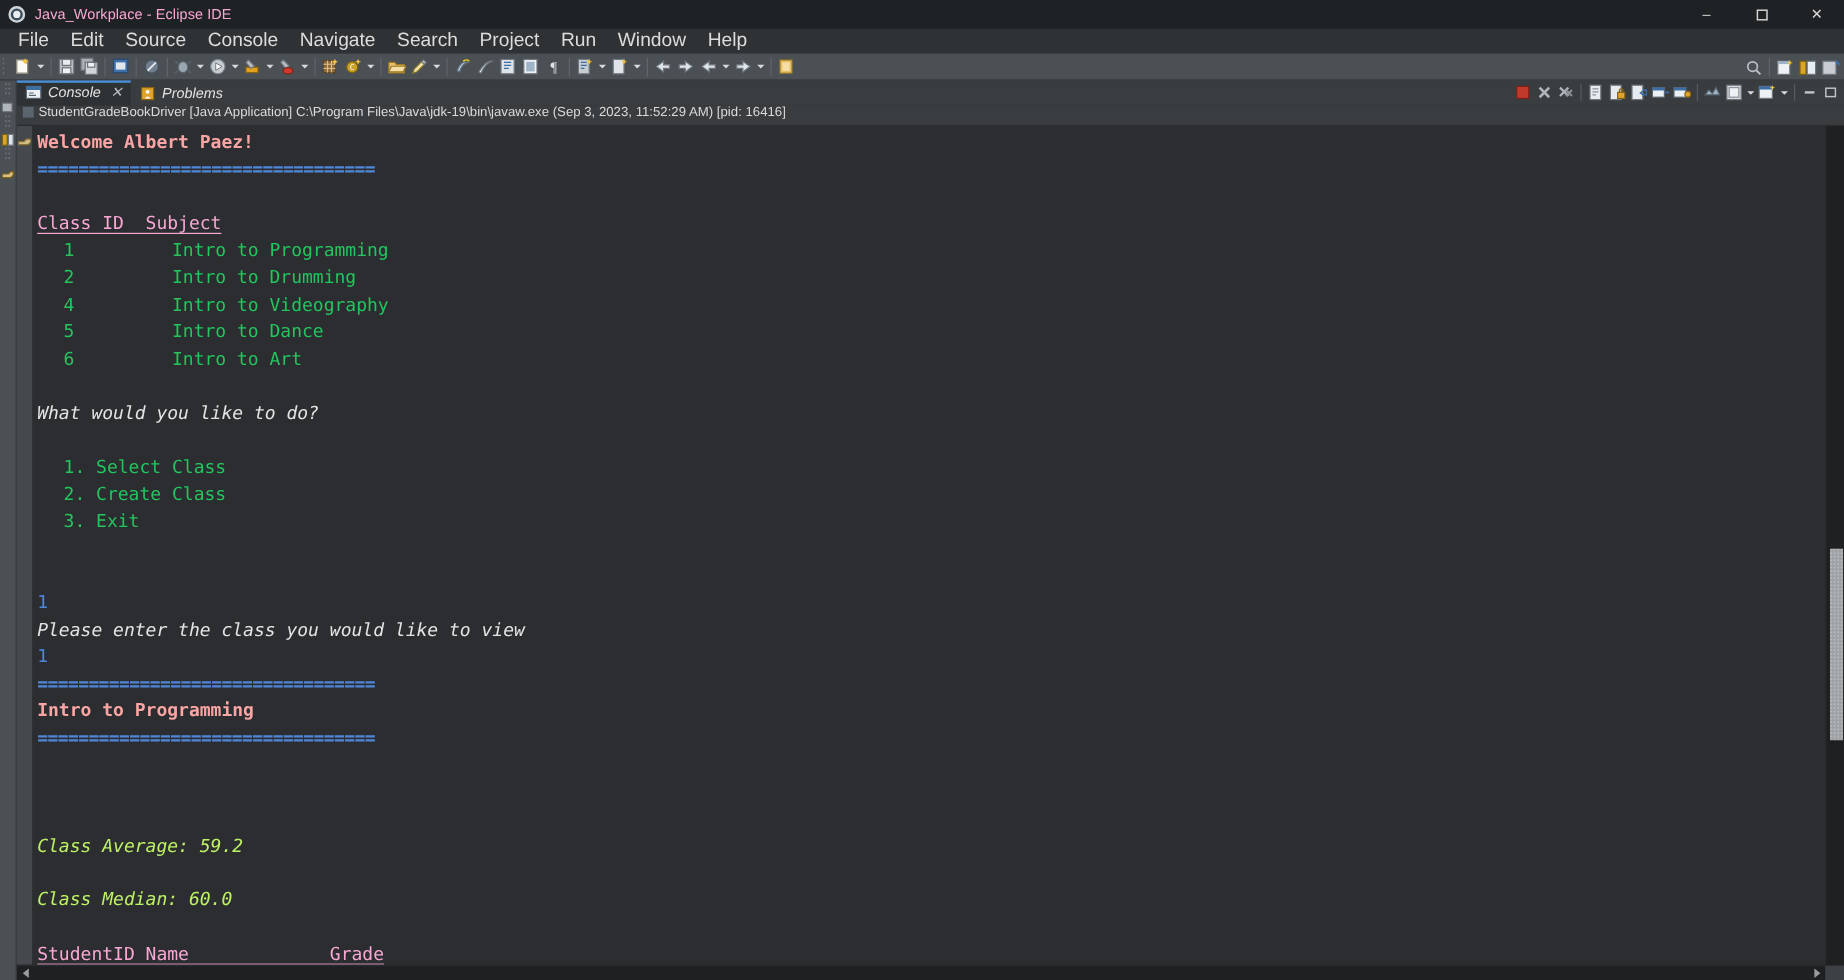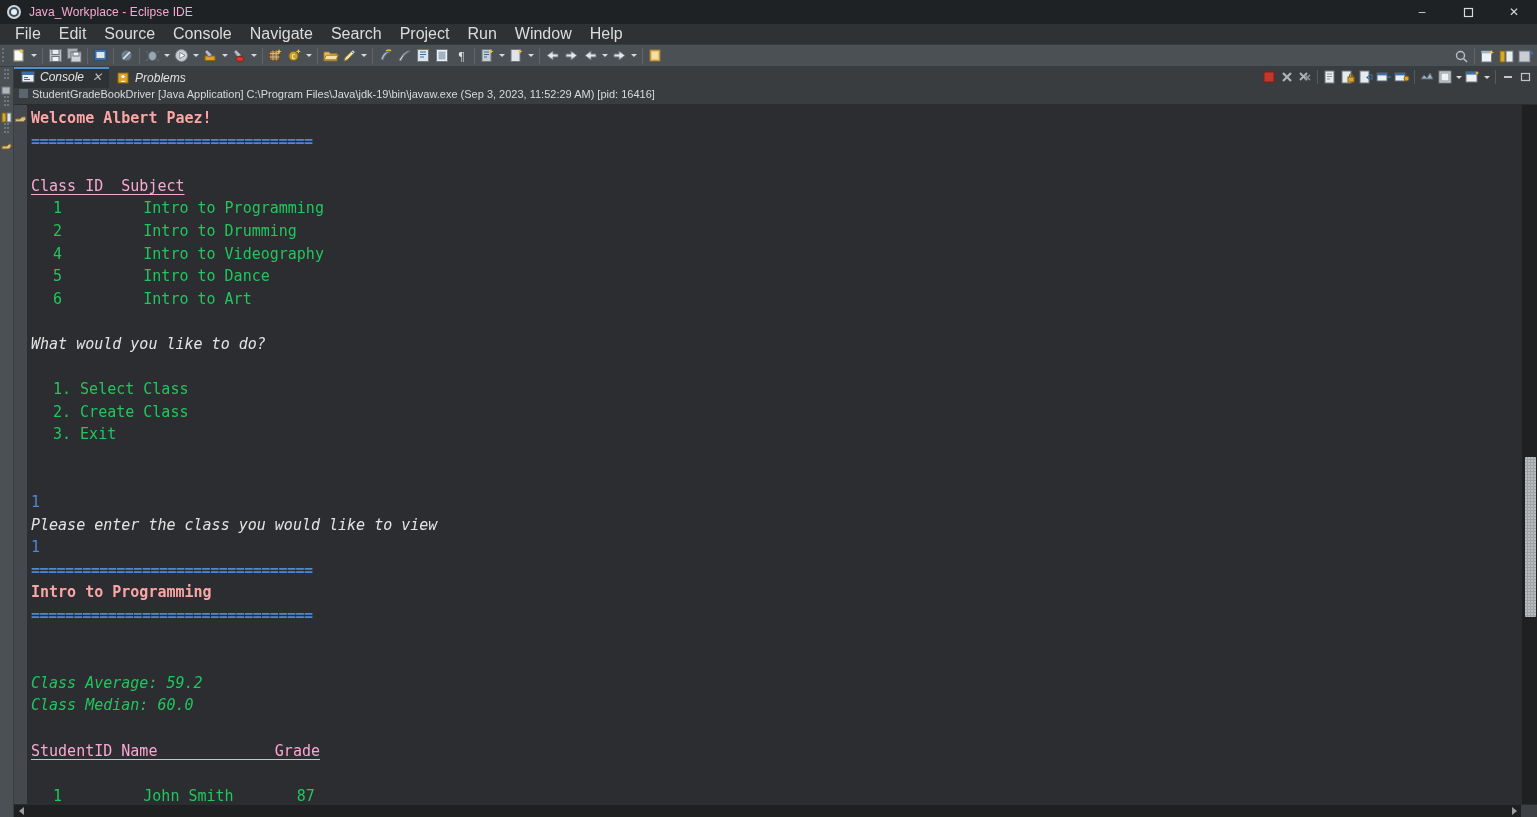--- a/index.html
+++ b/index.html
@@ -127,21 +127,21 @@
   }
   .con-text{
     font-family:"DejaVu Sans Mono","Liberation Mono",monospace;
     font-size:15px;line-height:22.6px;padding:2px 0 0 4px;white-space:pre;
   }
   .l-white { color:#22c55e;margin-left:22px; }
   .l-bold  { color:#fca5a5;font-weight:bold; }
   .l-blue  { color:#4f86d6;font-weight:bold;letter-spacing:-0.5px; }
   .l-input { color:#4f86d6; }
   .l-gold-u{ color:#f9a8d4;text-decoration:underline;text-underline-offset:3px; }
-  .l-gold-i{ color:#22c55e;font-style:italic; }
+  .l-gold-i{ color:#bef264;font-style:italic;margin-top:22px; }
   .l-ital  { color:#e4e4e4;font-style:italic; }
 
   
   .vscroll{
     width:16px;flex:none;background:#1e2022;position:relative;border-left:1px solid #2a2d2f;
   }
   .vthumb{
     position:absolute;left:3px;width:11px;border-radius:1px;
     background:#9fa3a6;
     background-image:radial-gradient(circle at 1px 1px,#b9bdc0 0.7px,transparent 0.8px);

